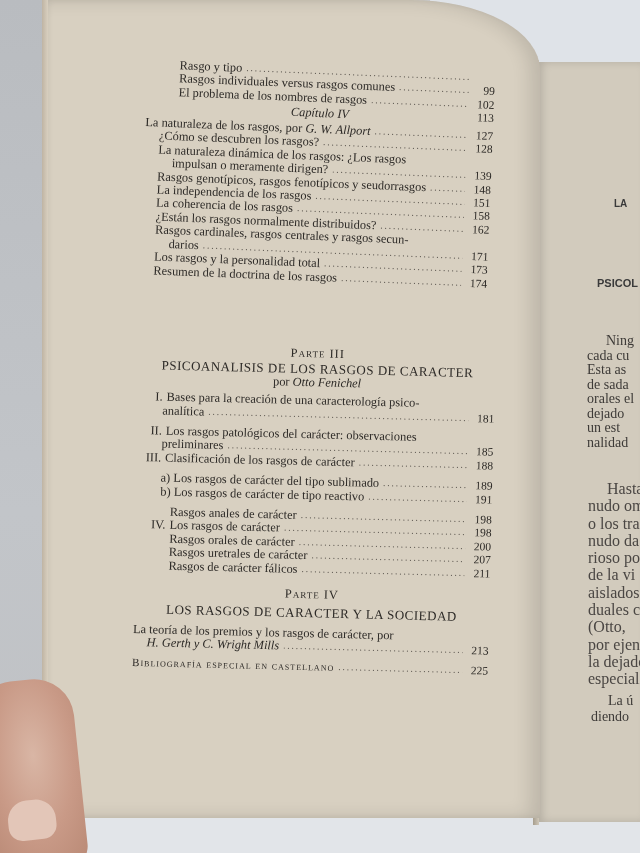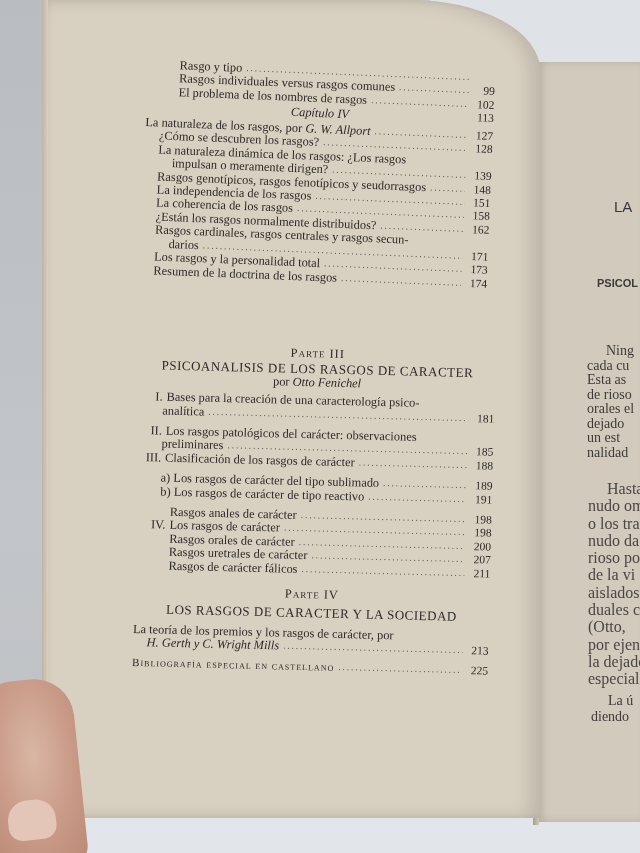--- a/index.html
+++ b/index.html
@@ -209,28 +209,28 @@
     </div>
   <div style="height:6px"></div>
   <div class="row">
       <span class="t sc" style="font-size:11px">Bibliografía especial en castellano</span>
       <span class="d"></span>
       <span class="p">225</span>
     </div>
 </div>
 
 <div>
-  <div class="rt" style="left:614px; top:198px; font-family:'Liberation Sans',sans-serif; font-weight:normal; font-size:15px; color:#3a3a3a;">LA</div>
+  <div class="rt" style="left:614px; top:198px; font-family:'Liberation Sans',sans-serif; font-weight:bold; font-size:10px; color:#3a3a3a;">LA</div>
   <div class="rt" style="left:597px; top:277px; font-family:'Liberation Sans',sans-serif; font-weight:bold; font-size:11px; color:#3a3a3a;">PSICOL</div>
 
-  <div class="rt" style="left:604px; top:344px; font-size:14px; line-height:14.5px; color:#3d3a37;">
+  <div class="rt" style="left:604px; top:334px; font-size:14px; line-height:14.5px; color:#3d3a37;">
     <div style="padding-left:2px">Ning</div>
     <div style="margin-left:-17px">cada cu</div>
     <div style="margin-left:-17px">Esta as</div>
-    <div style="margin-left:-17px">de rioso</div>
+    <div style="margin-left:-17px">de sada</div>
     <div style="margin-left:-17px">orales el</div>
     <div style="margin-left:-17px">dejado</div>
     <div style="margin-left:-17px">un  est</div>
     <div style="margin-left:-17px">nalidad</div>
   </div>
 
   <div class="rt" style="left:605px; top:480px; font-size:16px; line-height:17.3px; color:#4a4643;">
     <div style="padding-left:2px">Hasta</div>
     <div style="margin-left:-17px">nudo  om</div>
     <div style="margin-left:-17px">o los tra</div>

